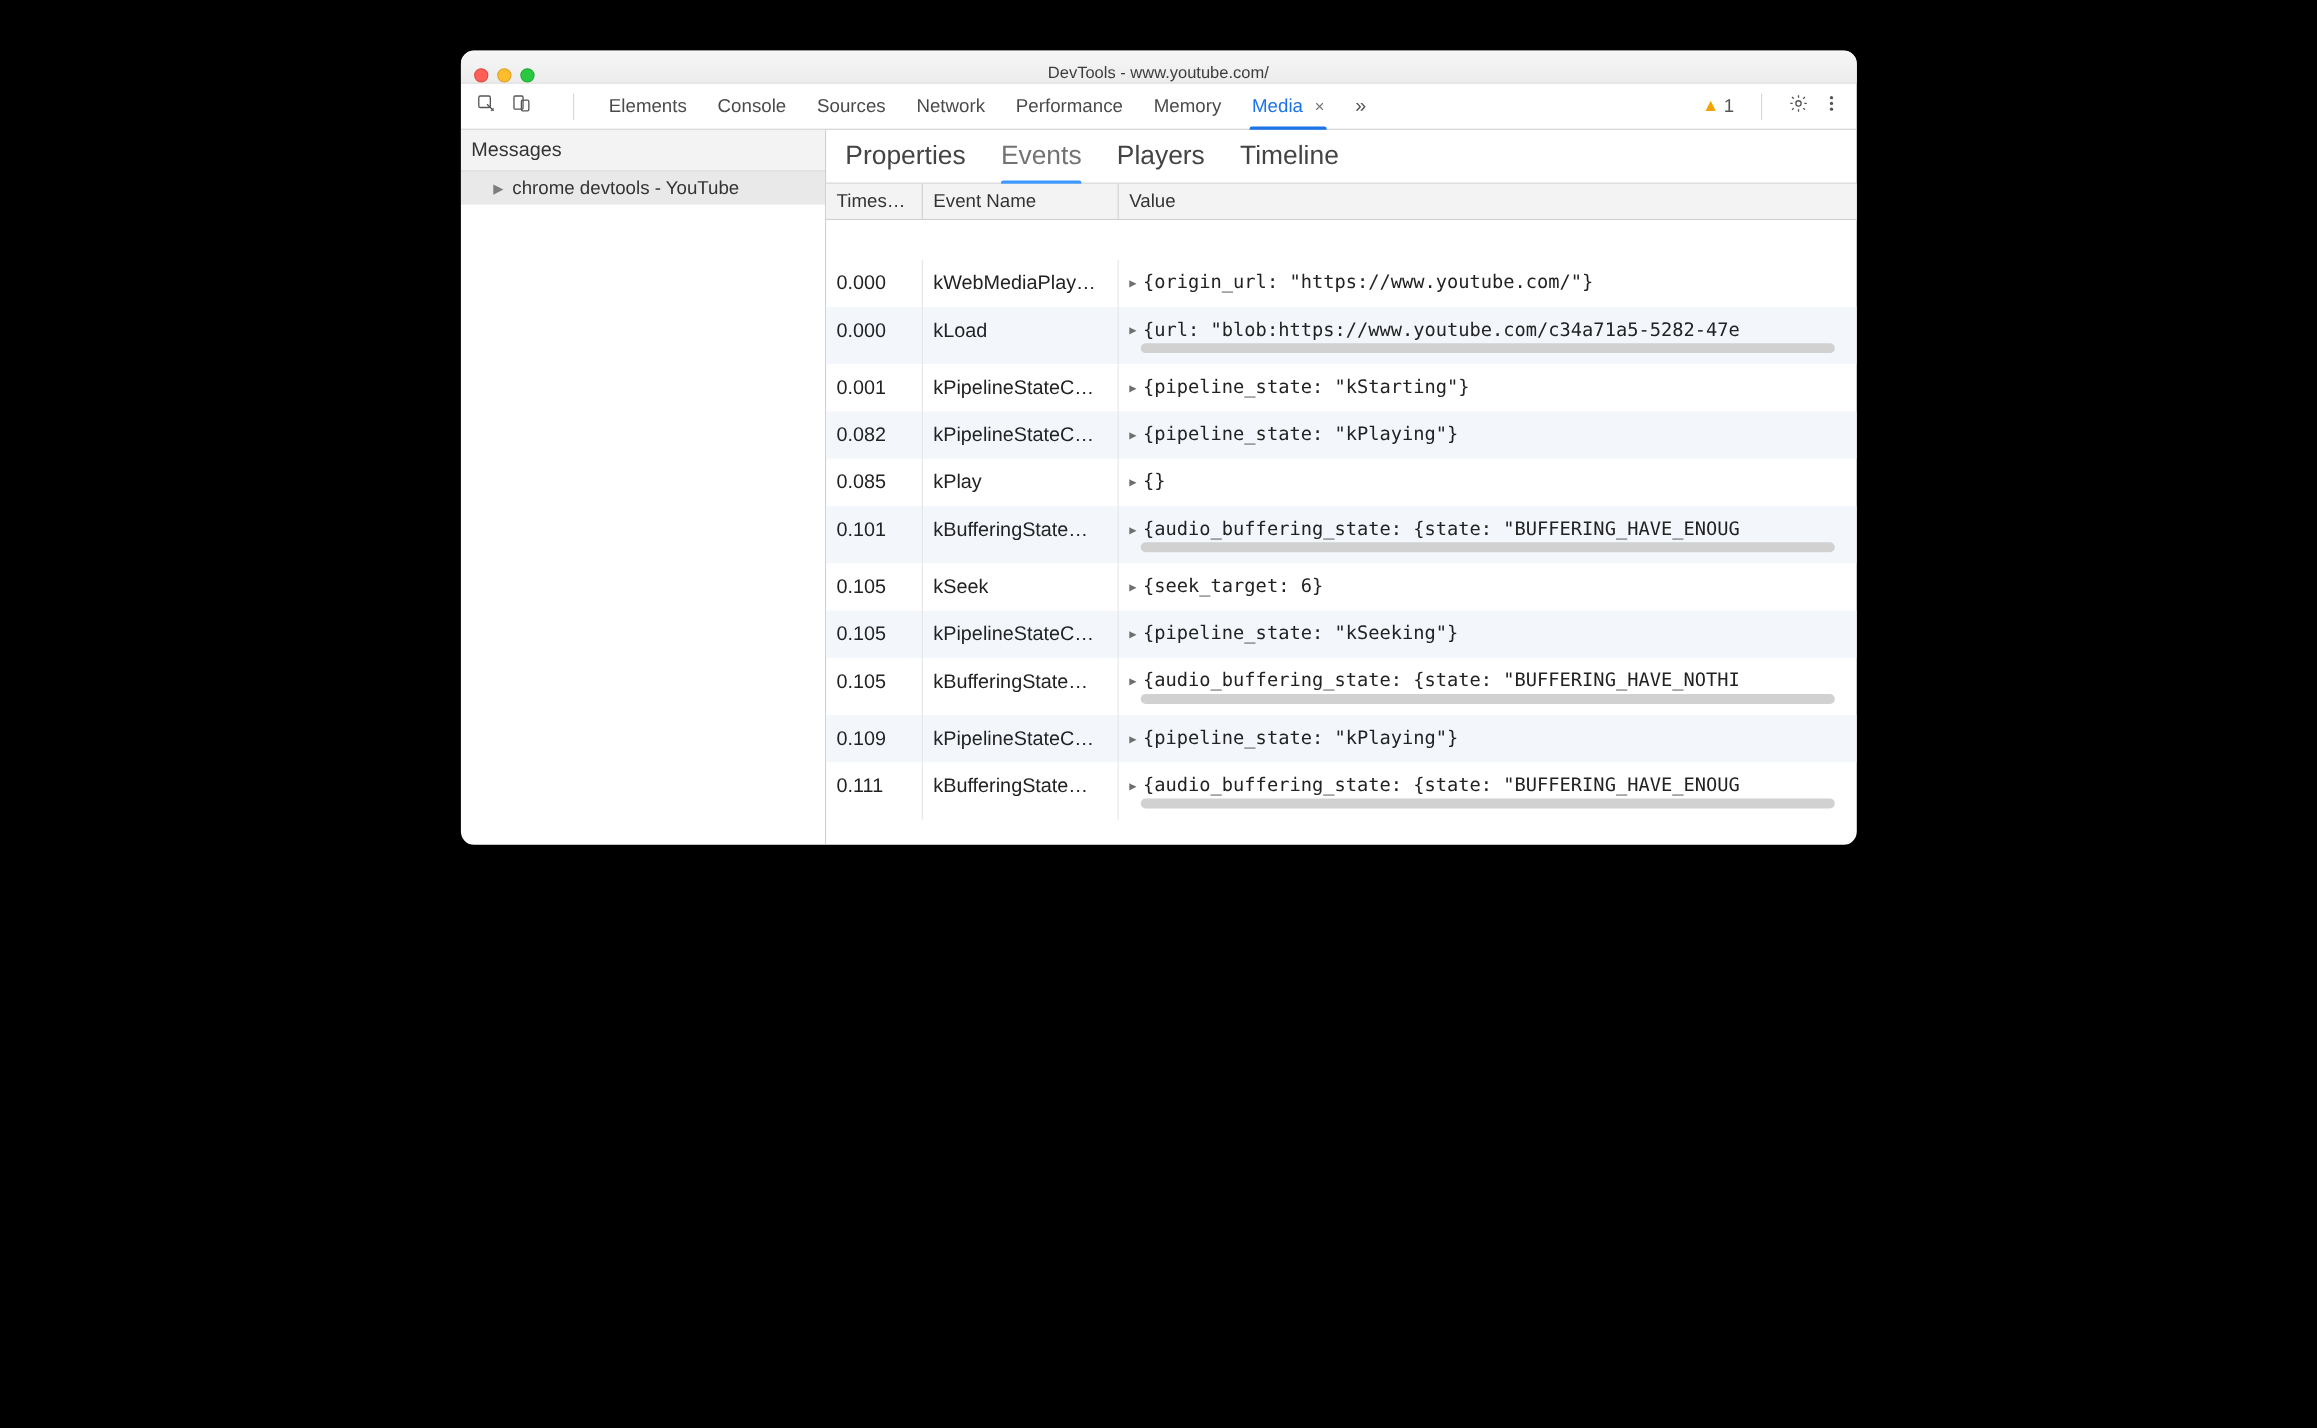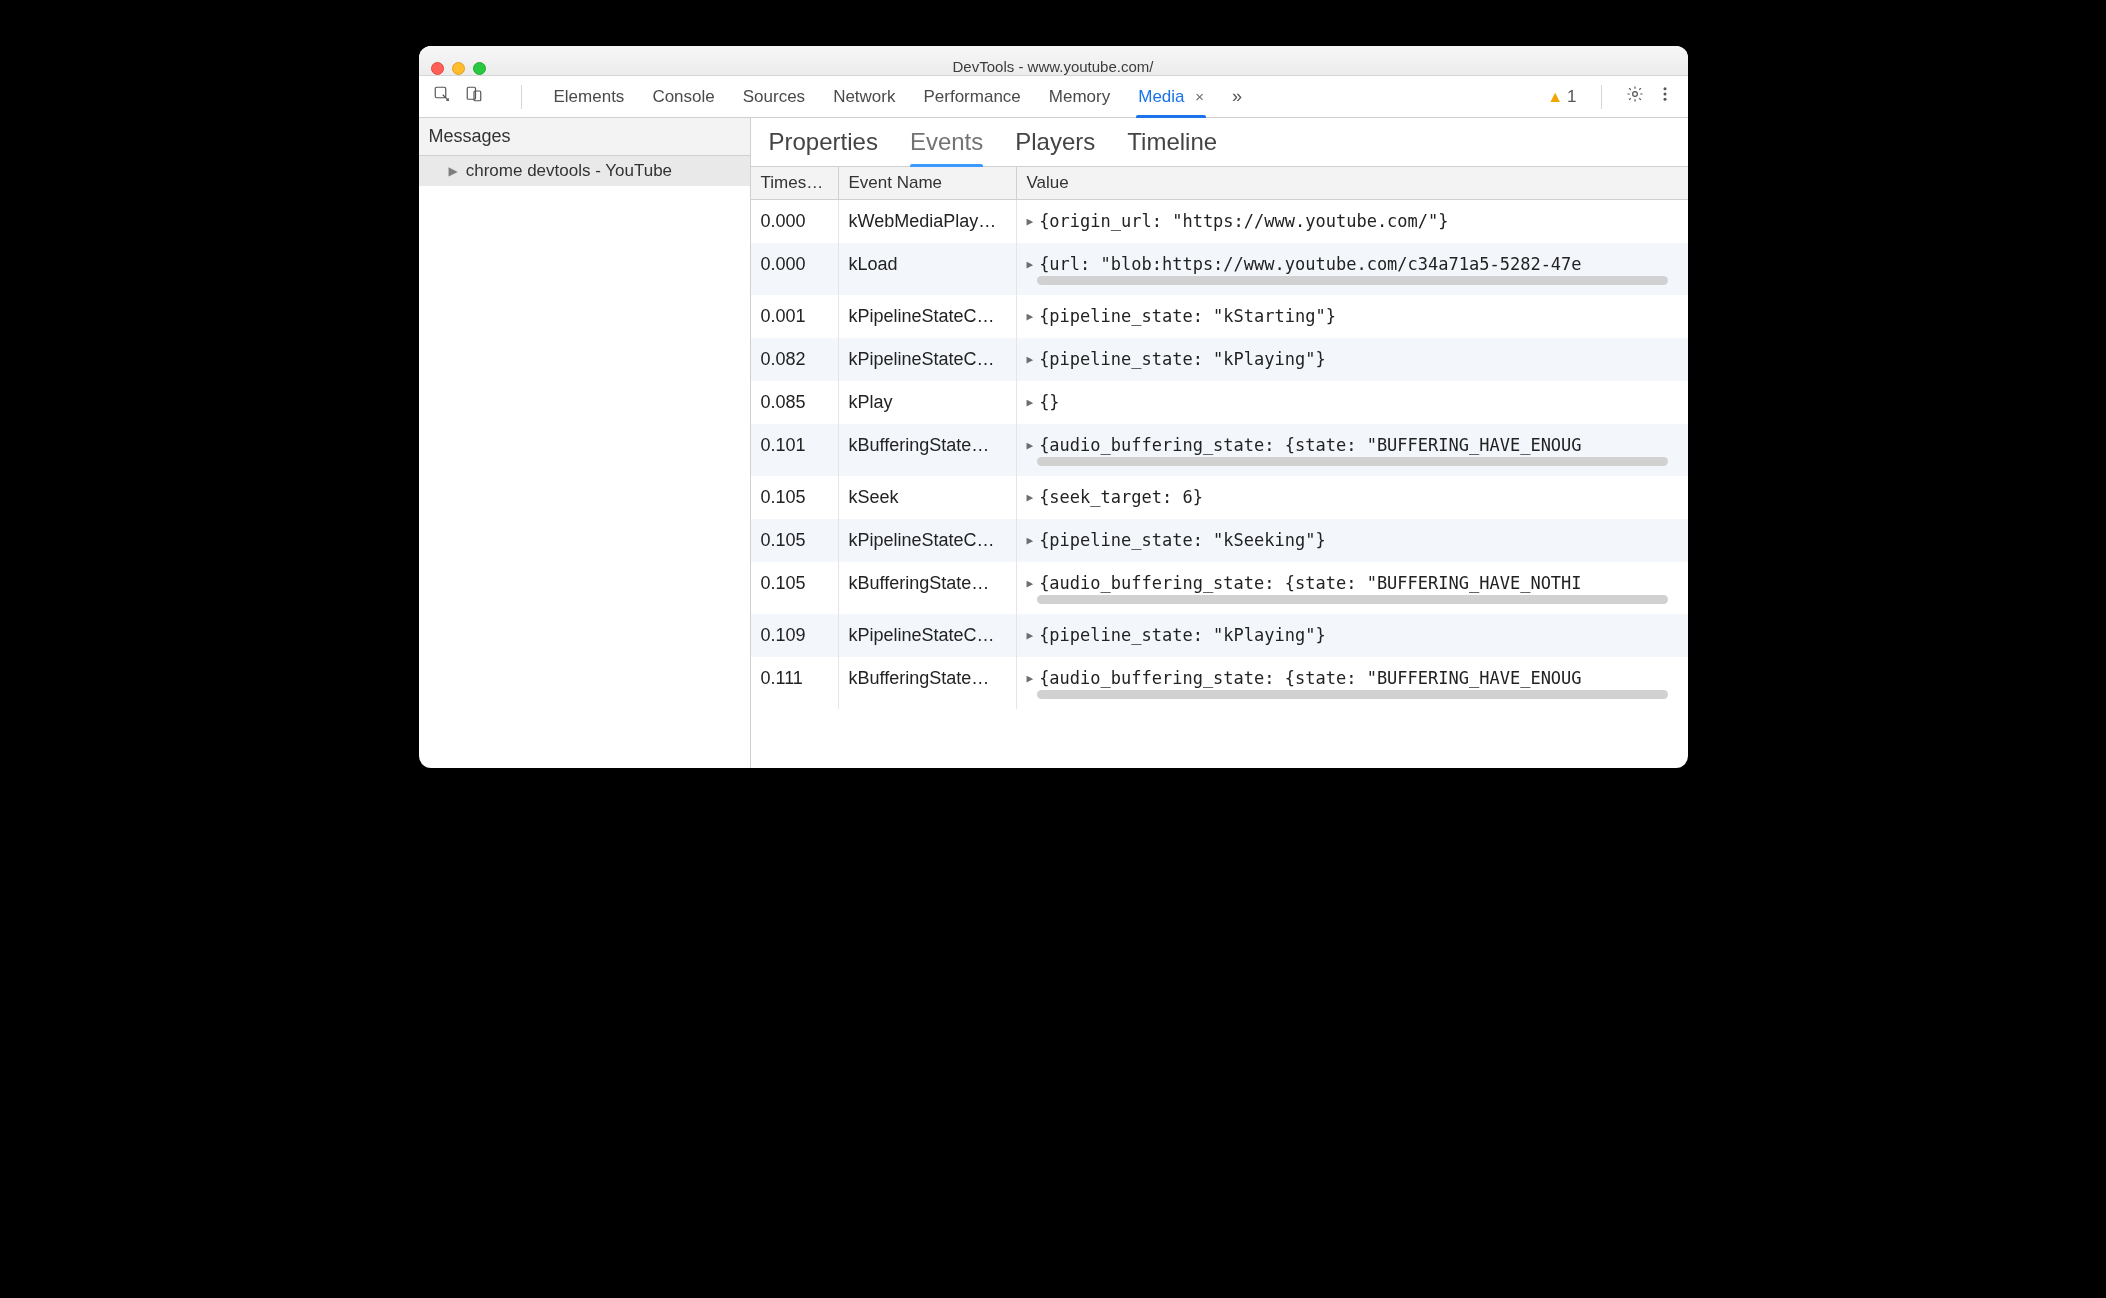--- a/index.html
+++ b/index.html
@@ -102,21 +102,21 @@
     display: flex; gap: 32px; padding: 10px 18px 0 18px; font-size: 24px; color: #444;
     border-bottom: 1px solid #d0d0d0;
   }
   .subtab { padding-bottom: 10px; position: relative; }
   .subtab.active { color: #737373; }
   .subtab.active::after {
     content: ""; position: absolute; left: 0; right: 0; bottom: -1px; height: 3px;
     background: #3b99ff; border-radius: 2px 2px 0 0;
   }
   
-  .table-wrap { flex: 1; overflow: hidden; display: flex; flex-direction: column; position: relative; }
+  .table-wrap { flex: 1; overflow: hidden; display: flex; flex-direction: column; position: relative; gap: 36px; }
   .thead, .row {
     display: grid;
     grid-template-columns: 88px 178px 1fr;
   }
   .thead {
     background: #f3f3f3; border-bottom: 1px solid #d0d0d0;
     font-size: 17px; color: #333;
   }
   .thead .cell { padding: 6px 10px; border-right: 1px solid #d0d0d0; white-space: nowrap; overflow: hidden; text-overflow: ellipsis; }
   .thead .cell:last-child { border-right: none; }

